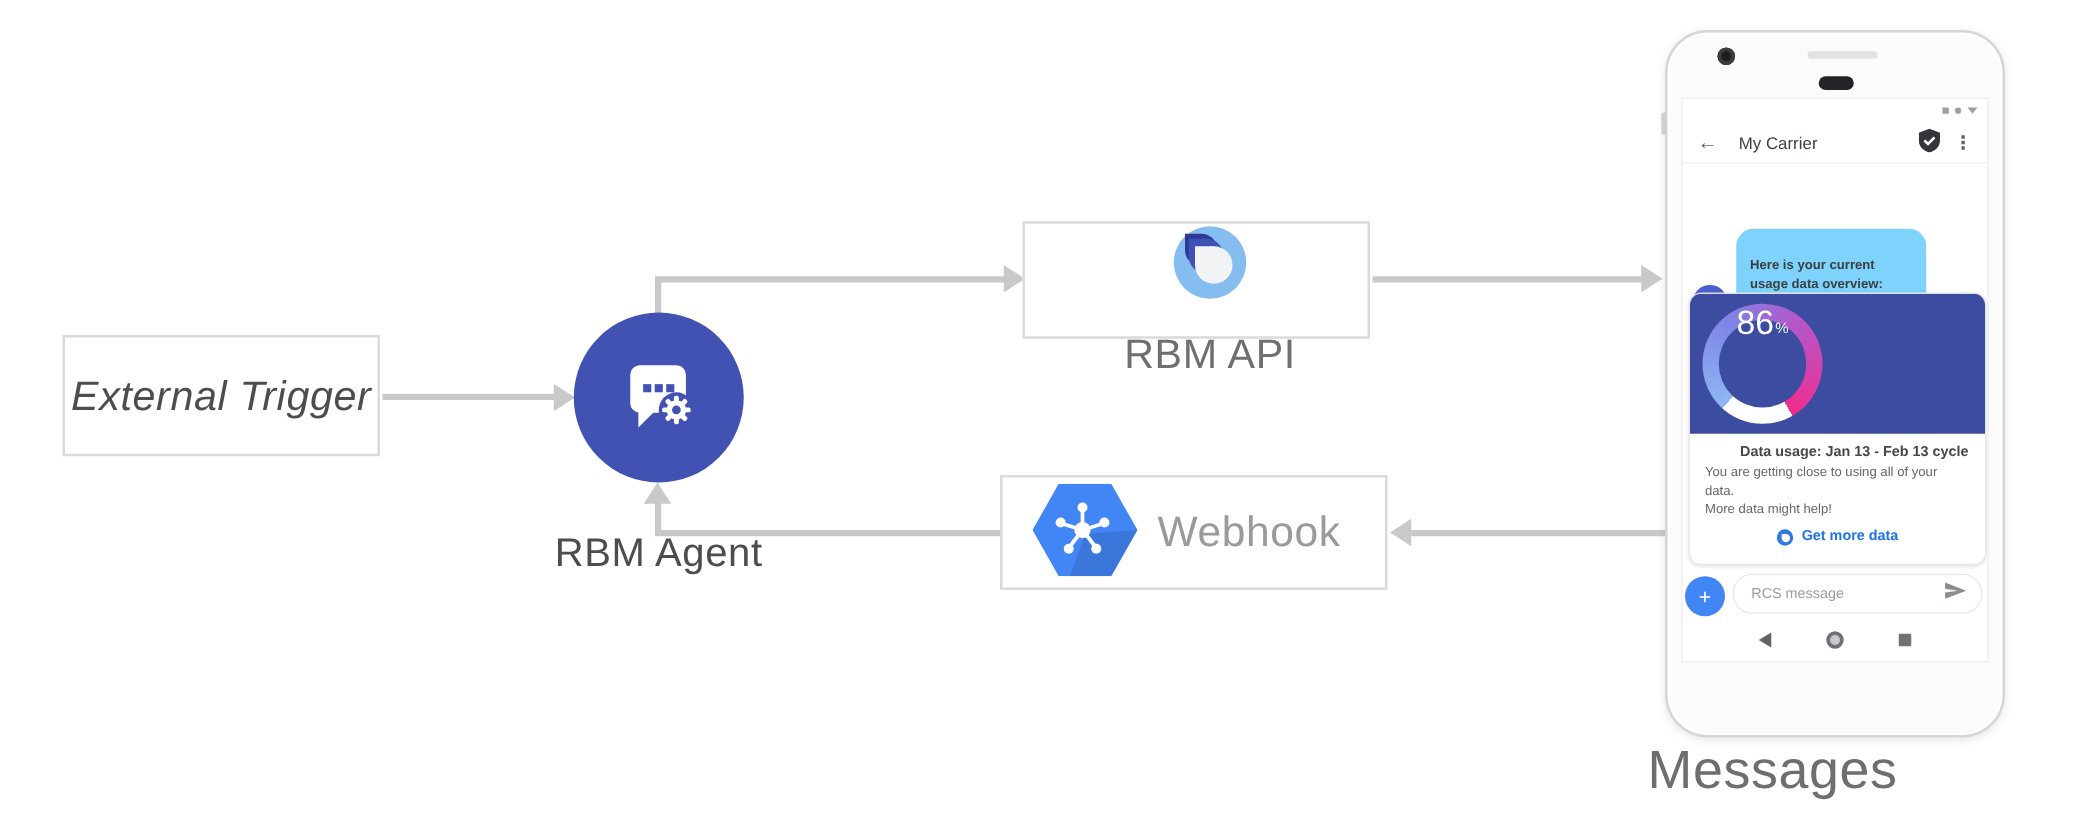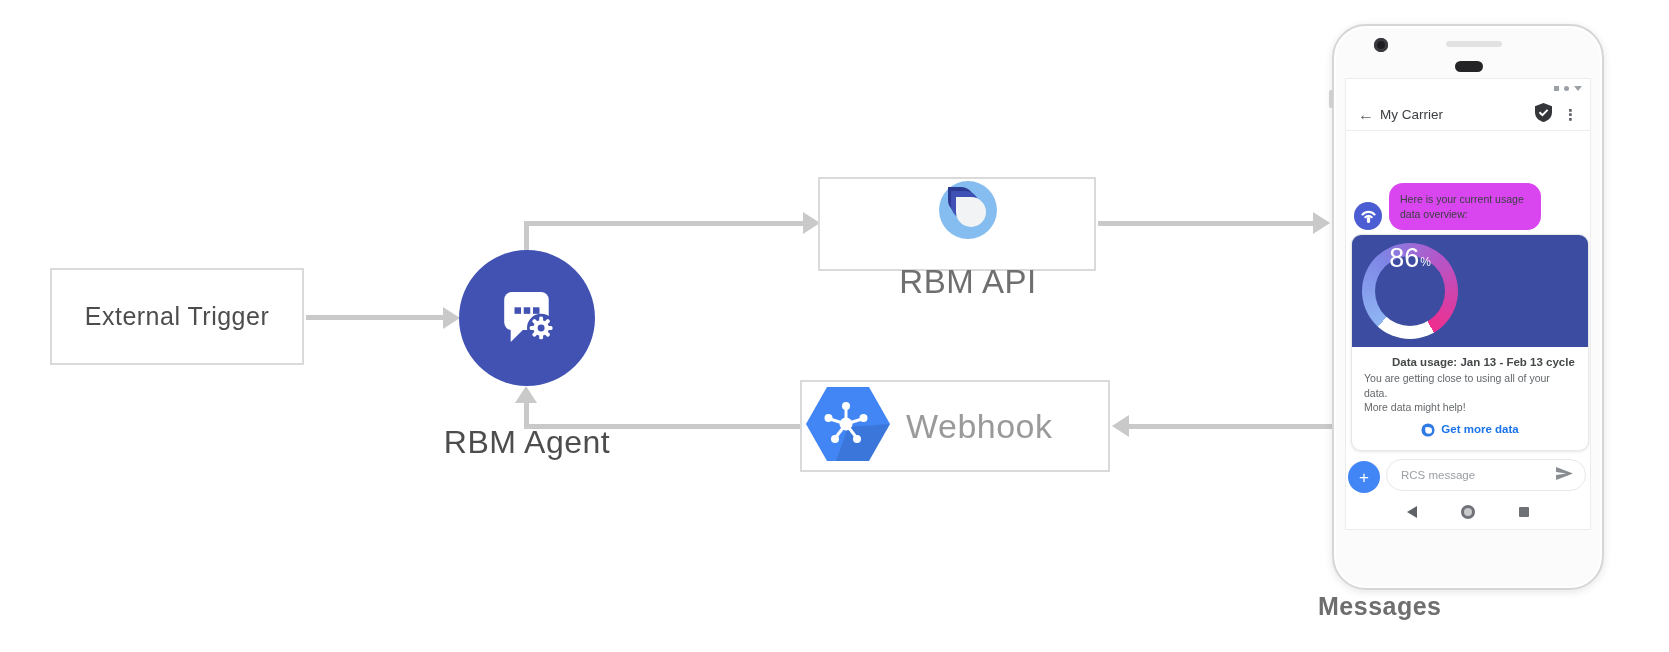--- a/index.html
+++ b/index.html
@@ -3,33 +3,33 @@
 <meta charset="utf-8">
 <style>
   * { margin:0; padding:0; box-sizing:border-box; }
   html,body { background:#ffffff; }
   body { font-family:"Liberation Sans","DejaVu Sans",sans-serif; }
   .canvas { position:relative; width:1669px; height:652px; background:#fff; overflow:hidden; }
 
   
   .dbox { position:absolute; border:2px solid #dadada; background:#fff; display:flex; align-items:center; justify-content:center; }
   .node-external { left:50px; top:268px; width:254px; height:97px; }
-  .node-external .dlabel { font-size:25px; }
+  .node-external .dlabel { font-size:33px;font-style:italic; }
   .dlabel { font-weight:300; color:#4d4d4d; letter-spacing:.5px; white-space:nowrap; }
 
   .node-api { left:818px; top:177px; width:278px; height:94px; justify-content:flex-start; padding-left:22px; gap:18px;flex-direction:column; }
   .node-api .dlabel { font-size:33px; color:#6f6f6f; }
 
-  .node-webhook { left:800px; top:380px; width:310px; height:92px; justify-content:flex-start; padding-left:4px; gap:16px; }
+  .node-webhook { left:800px; top:380px; width:310px; height:92px; justify-content:flex-start; padding-left:24px; gap:16px; }
   .node-webhook .dlabel { font-size:34px; color:#9a9a9a; }
 
   .agent-circle { position:absolute; left:459px; top:250px; width:136px; height:136px; border-radius:50%; background:#4152b3; display:flex; align-items:center; justify-content:center; }
   .agent-label { position:absolute; left:399px; top:424px; width:256px; text-align:center; font-size:32px; font-weight:300; color:#4d4d4d; letter-spacing:.5px; }
 
-  .messages-label { position:absolute; left:1318px; top:592px; font-size:25px; font-weight:700; color:#6e6e6e; letter-spacing:.5px; }
+  .messages-label { position:absolute; left:1318px; top:592px; font-size:43px; font-weight:400; color:#6e6e6e; letter-spacing:.5px; }
 
   
   .aline { position:absolute; background:#c9c9c9; }
   .ahead-r { position:absolute; width:0; height:0; border-top:11px solid transparent; border-bottom:11px solid transparent; border-left:17px solid #c9c9c9; }
   .ahead-l { position:absolute; width:0; height:0; border-top:11px solid transparent; border-bottom:11px solid transparent; border-right:17px solid #c9c9c9; }
   .ahead-u { position:absolute; width:0; height:0; border-left:11px solid transparent; border-right:11px solid transparent; border-bottom:17px solid #c9c9c9; }
 
   
   .phone { position:absolute; left:1332px; top:24px; width:272px; height:566px; background:#fbfbfb; border:2px solid #d6d6d6; border-radius:34px; box-shadow:0 2px 8px rgba(0,0,0,.10), inset 0 0 0 2px #ffffff; }
   .side-nub { position:absolute; left:-5px; top:64px; width:4px; height:18px; background:#cfcfcf; border-radius:2px 0 0 2px; }
@@ -38,27 +38,27 @@
   .earpiece { position:absolute; left:121px; top:35px; width:28px; height:11px; border-radius:6px; background:#242427; }
   .screen { position:absolute; left:11px; top:52px; width:246px; height:452px; background:#ffffff; border:1px solid #ececec; overflow:hidden; }
 
   .status-row { position:absolute; top:7px; right:8px; display:flex; align-items:center; gap:5px; }
   .st-sq { width:5px; height:5px; background:#9aa0a6; }
   .st-dot { width:5px; height:5px; border-radius:50%; background:#9aa0a6; }
   .st-tri { width:0; height:0; border-left:4px solid transparent; border-right:4px solid transparent; border-top:5px solid #9aa0a6; }
 
   .chat-header { position:absolute; top:20px; left:0; width:100%; height:32px; display:flex; align-items:center; padding:0 12px; border-bottom:1px solid #eceff1; }
   .back-glyph { font-size:16px; color:#5f6368; line-height:1; }
-  .chat-title { margin-left:6px; font-size:13.5px; color:#3c4043; }
+  .chat-title { margin-left:17px; font-size:13.5px; color:#3c4043; }
   .hdr-right { margin-left:auto; display:flex; align-items:center; gap:11px; }
   .overflow-glyph { font-size:15px; color:#5f6368; font-weight:700; line-height:1; }
 
   .msg-row { position:absolute; top:104px; left:8px; display:flex; align-items:flex-end; gap:7px; }
   .avatar { width:28px; height:28px; border-radius:50%; background:#4b5dd2; display:flex; align-items:center; justify-content:center; flex:0 0 auto; }
-  .bubble { background:#d946ef; border-radius:14px; padding:9px 11px; font-size:10.5px; line-height:1.4; color:#3c4043; max-width:152px; }
+  .bubble { background:#7dd3fc; border-radius:14px; padding:22px 11px; font-size:10.5px; line-height:1.4; color:#3c4043; max-width:152px;font-weight:bold; }
 
   .ucard { position:absolute; top:155px; left:5px; width:238px; border-radius:10px; background:#fff; border:1px solid #e7e7e7; box-shadow:0 1px 3px rgba(0,0,0,.10); overflow:hidden; }
   .ucard-blue { height:112px; background:#3c4ca0; position:relative; }
   .gauge { position:absolute; left:10px; top:8px; width:96px; height:96px; border-radius:50%;
            background:conic-gradient(from 150deg, #ffffff 0deg 72deg, #8fb6f3 72deg, #7e85e6 170deg, #b457c9 250deg, #ee2e8e 360deg); }
   .gauge::after { content:""; position:absolute; inset:13px; border-radius:50%; background:#3c4ca0; }
   .gauge-val { position:absolute; inset:0; display:flex; align-items:flex-start; justify-content:center; z-index:1; color:#fff; }
   .gauge-num { font-size:27px; font-weight:300; }
   .gauge-pct { font-size:12px; margin-top:12px; margin-left:1px; opacity:.95; }
   .ustats { position:absolute; right:14px; top:13px; width:82px; text-align:center; color:#fff; }

